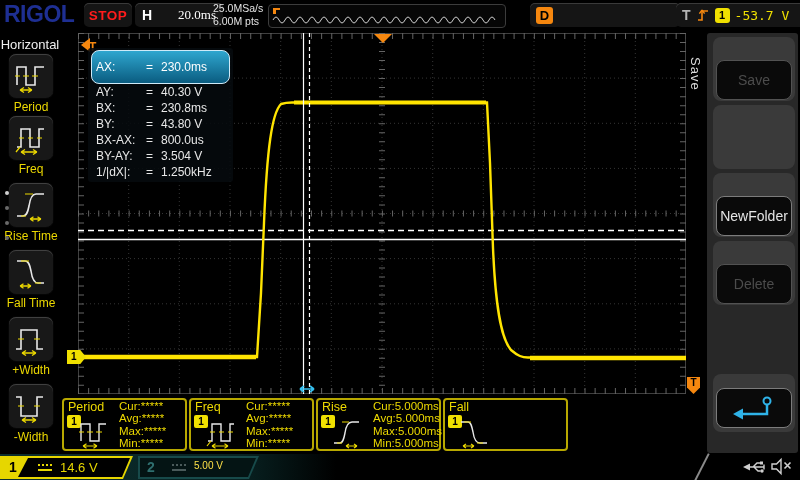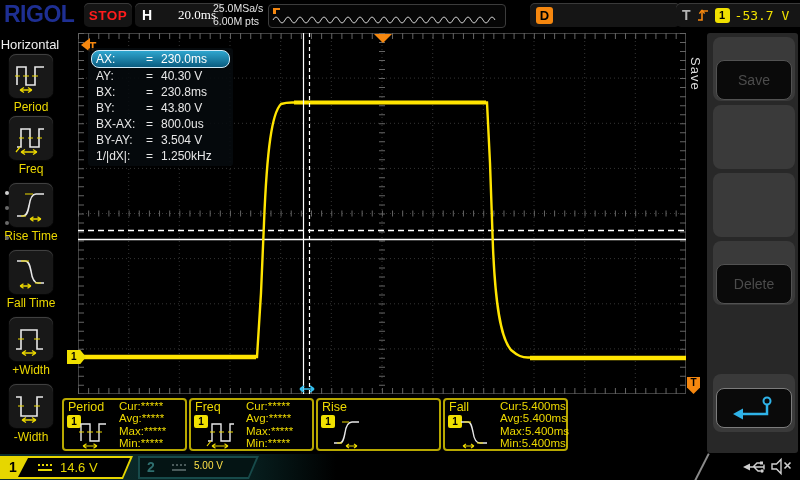--- a/index.html
+++ b/index.html
@@ -43,21 +43,21 @@
               color:#000;font-weight:bold;font-size:10px;line-height:14px;padding-left:4px;box-sizing:border-box;}
   #trig-tag{left:687px;top:377px;width:13px;height:17px;background:#f5870f;
             clip-path:polygon(0 0,100% 0,100% 62%,50% 100%,0 62%);
             color:#000;font-weight:bold;font-size:10px;text-align:center;line-height:12px;}
 
   
   #cursor-box{left:88px;top:48px;width:139px;background:rgba(6,10,14,.88);border-radius:3px;padding:2px 3px;}
   .crow{height:16px;display:flex;align-items:center;font-size:12px;color:#e8e8e8;padding:0 5px;box-sizing:border-box;}
   .crow .cl{width:50px;}
   .crow .ce{width:15px;}
-  .crow.hl{background:linear-gradient(#2fa6cf,#0a5c80);border:1px solid #cfeaf8;border-radius:8px;color:#fff;padding:8px 4px;}
+  .crow.hl{background:linear-gradient(#2fa6cf,#0a5c80);border:1px solid #cfeaf8;border-radius:8px;color:#fff;padding:16px 4px;}
 
   
   #rpanel{left:707px;top:33px;width:91px;height:420px;background:#282828;border-radius:3px;}
   #save-tab{left:688px;top:57px;writing-mode:vertical-rl;color:#dcdcdc;font-size:13px;letter-spacing:1px;}
   .slot{position:absolute;left:713px;width:82px;background:#3a3a3a;border-radius:8px;}
   .rbtn{position:absolute;left:716px;width:76px;height:40px;background:#0a0a0a;border:1.5px solid #7c7c7c;
         border-radius:8px;display:flex;align-items:center;justify-content:center;font-size:14px;color:#e4e4e4;box-sizing:border-box;}
   .rbtn.dis{color:#4c4c4c;border-color:#525252;}
 
   
@@ -279,20 +279,21 @@
   <div class="abs" id="rpanel"></div>
   <div class="abs" id="save-tab">Save</div>
 
   <div class="slot" style="top:37px;height:64px"></div>
   <div class="slot" style="top:105px;height:64px"></div>
   <div class="slot" style="top:173px;height:64px"></div>
   <div class="slot" style="top:241px;height:64px"></div>
   <div class="slot" style="top:374px;height:58px"></div>
 
   <div class="rbtn dis" style="top:60px">Save</div>
+  <div class="rbtn" style="top:196px">NewFolder</div>
   <div class="rbtn dis" style="top:264px">Delete</div>
   <div class="rbtn" style="top:388px">
     <svg width="46" height="28">
       <circle cx="36" cy="7" r="3.5" stroke="#2fb3e8" stroke-width="2" fill="none"></circle>
       <path d="M36 10.5 V20 H12" stroke="#2fb3e8" stroke-width="2.5" fill="none"></path>
       <polygon points="12,14.5 12,25.5 2,20" fill="#2fb3e8"></polygon>
     </svg>
   </div>
 
   <div class="mpanel" style="left:62px">
@@ -328,36 +329,36 @@
   </div>
 
   <div class="mpanel" style="left:316px">
     <span class="mtitle">Rise</span>
     <span class="mbadge">1</span>
     <svg class="micon" width="40" height="32">
       <path d="M3 26 H9 C12 26 13 21 14 16 C15 9 17 5 21 5 H28" stroke="#e8e8e8" stroke-width="1.4" fill="none"></path>
       <path d="M11 5 h7 M6 26 h5" stroke="#ecd800" stroke-width="1" fill="none"></path>
       <path d="M15 29 H26 M15 29 l3 -2 M15 29 l3 2 M26 29 l-3 -2 M26 29 l-3 2" stroke="#ecd800" stroke-width="1.2" fill="none"></path>
     </svg>
+    <div class="mrows">
+      <div>Cur:5.000ms</div>
+      <div>Avg:5.000ms</div>
+      <div>Max:5.000ms</div>
+      <div>Min:5.000ms</div>
+    </div>
   </div>
 
   <div class="mpanel" style="left:443px">
     <span class="mtitle">Fall</span>
     <span class="mbadge">1</span>
     <svg class="micon" width="40" height="32">
       <path d="M3 5 H10 C13 5 14 10 15 15 C16 22 18 26 22 26 H29" stroke="#e8e8e8" stroke-width="1.4" fill="none"></path>
       <path d="M6 5 h7 M19 26 h6" stroke="#ecd800" stroke-width="1" fill="none"></path>
       <path d="M5 29 H16 M5 29 l3 -2 M5 29 l3 2 M16 29 l-3 -2 M16 29 l-3 2" stroke="#ecd800" stroke-width="1.2" fill="none"></path>
     </svg>
-    <div class="mrows">
-      <div>Cur:5.400ms</div>
-      <div>Avg:5.400ms</div>
-      <div>Max:5.400ms</div>
-      <div>Min:5.400ms</div>
-    </div>
   </div>
 
   <div class="abs" id="bbar"></div>
 
   <div class="chtab chclip" style="left:0;width:133px;background:#e6d600">
     <div class="chinner chclip" style="width:128px;height:19px;background:#000">
       <div class="abs chclip" style="left:0;top:0;width:26px;height:19px;background:#e6d600;color:#000;font-weight:bold;font-size:14px;line-height:19px;padding-left:7px;box-sizing:border-box">1</div>
       <div class="abs dcic" style="left:36px;top:6px;color:#e6d600;border-color:#e6d600"></div>
       <div class="abs nowrap" style="left:58px;top:2px;color:#e6d600;font-size:13px">14.6 V</div>
     </div>

